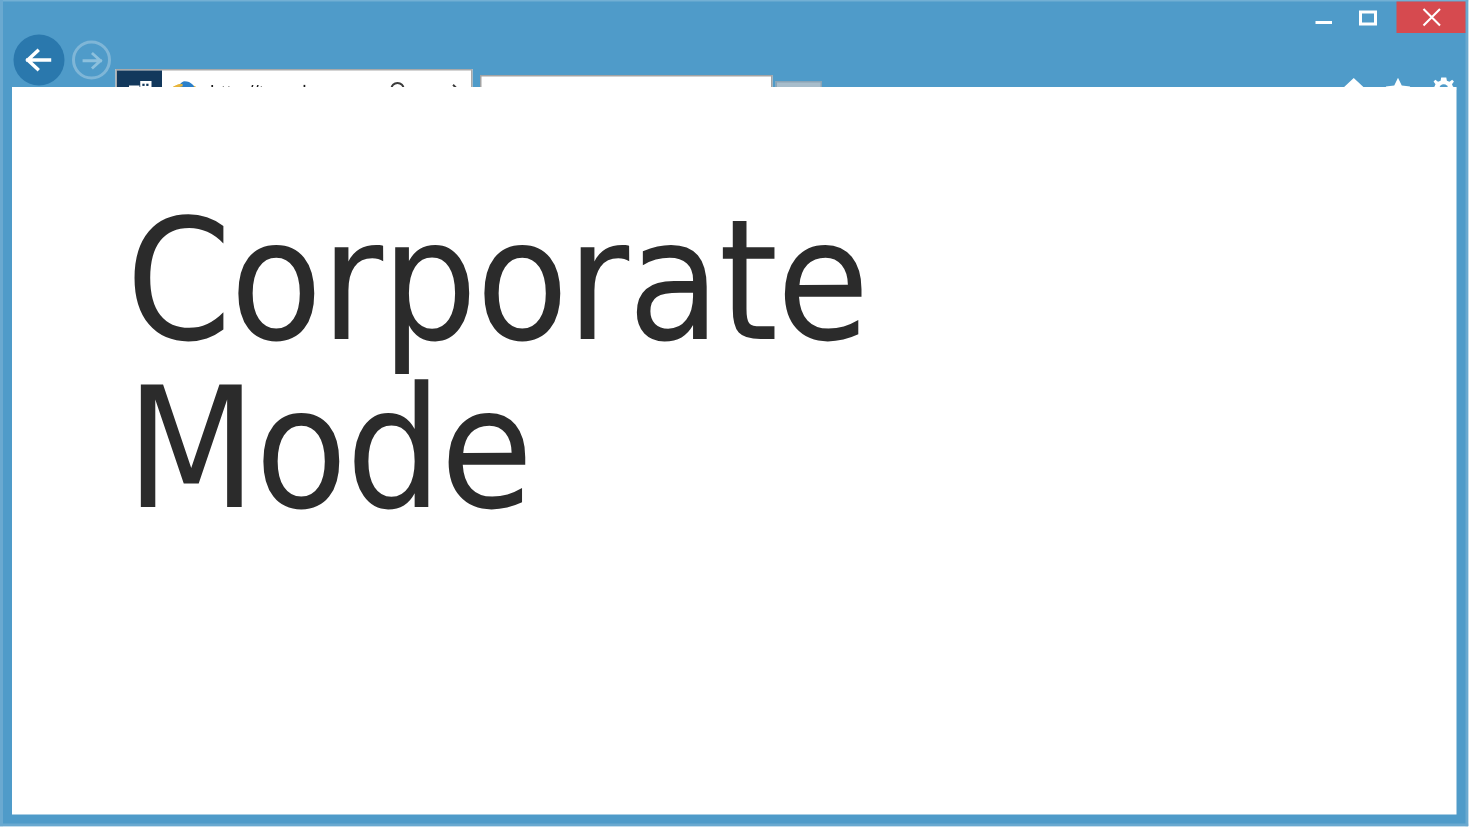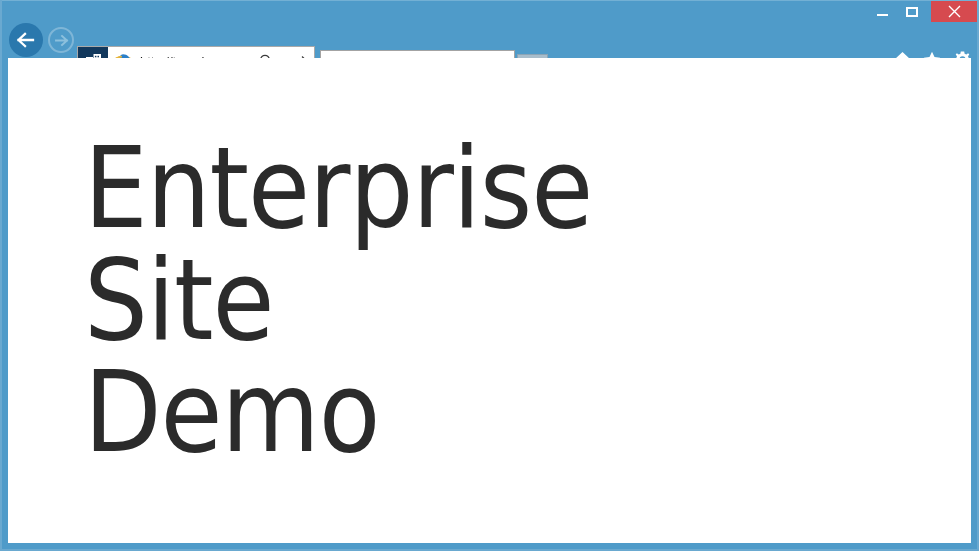--- a/index.html
+++ b/index.html
@@ -380,18 +380,17 @@
           <circle cx="8.5" cy="8.15" r="3" fill="#4f9bc9"></circle>
         </svg>
       </div>
 
     </div>
 
   </div>
 
   <div id="content-area">
     <h1 id="page-heading">
-      <span>Enterprise Site</span>
-      <span>Demo</span>
+      <span>Corporate Mode</span>
     </h1>
   </div>
 
 </div>
 
 </body></html>

